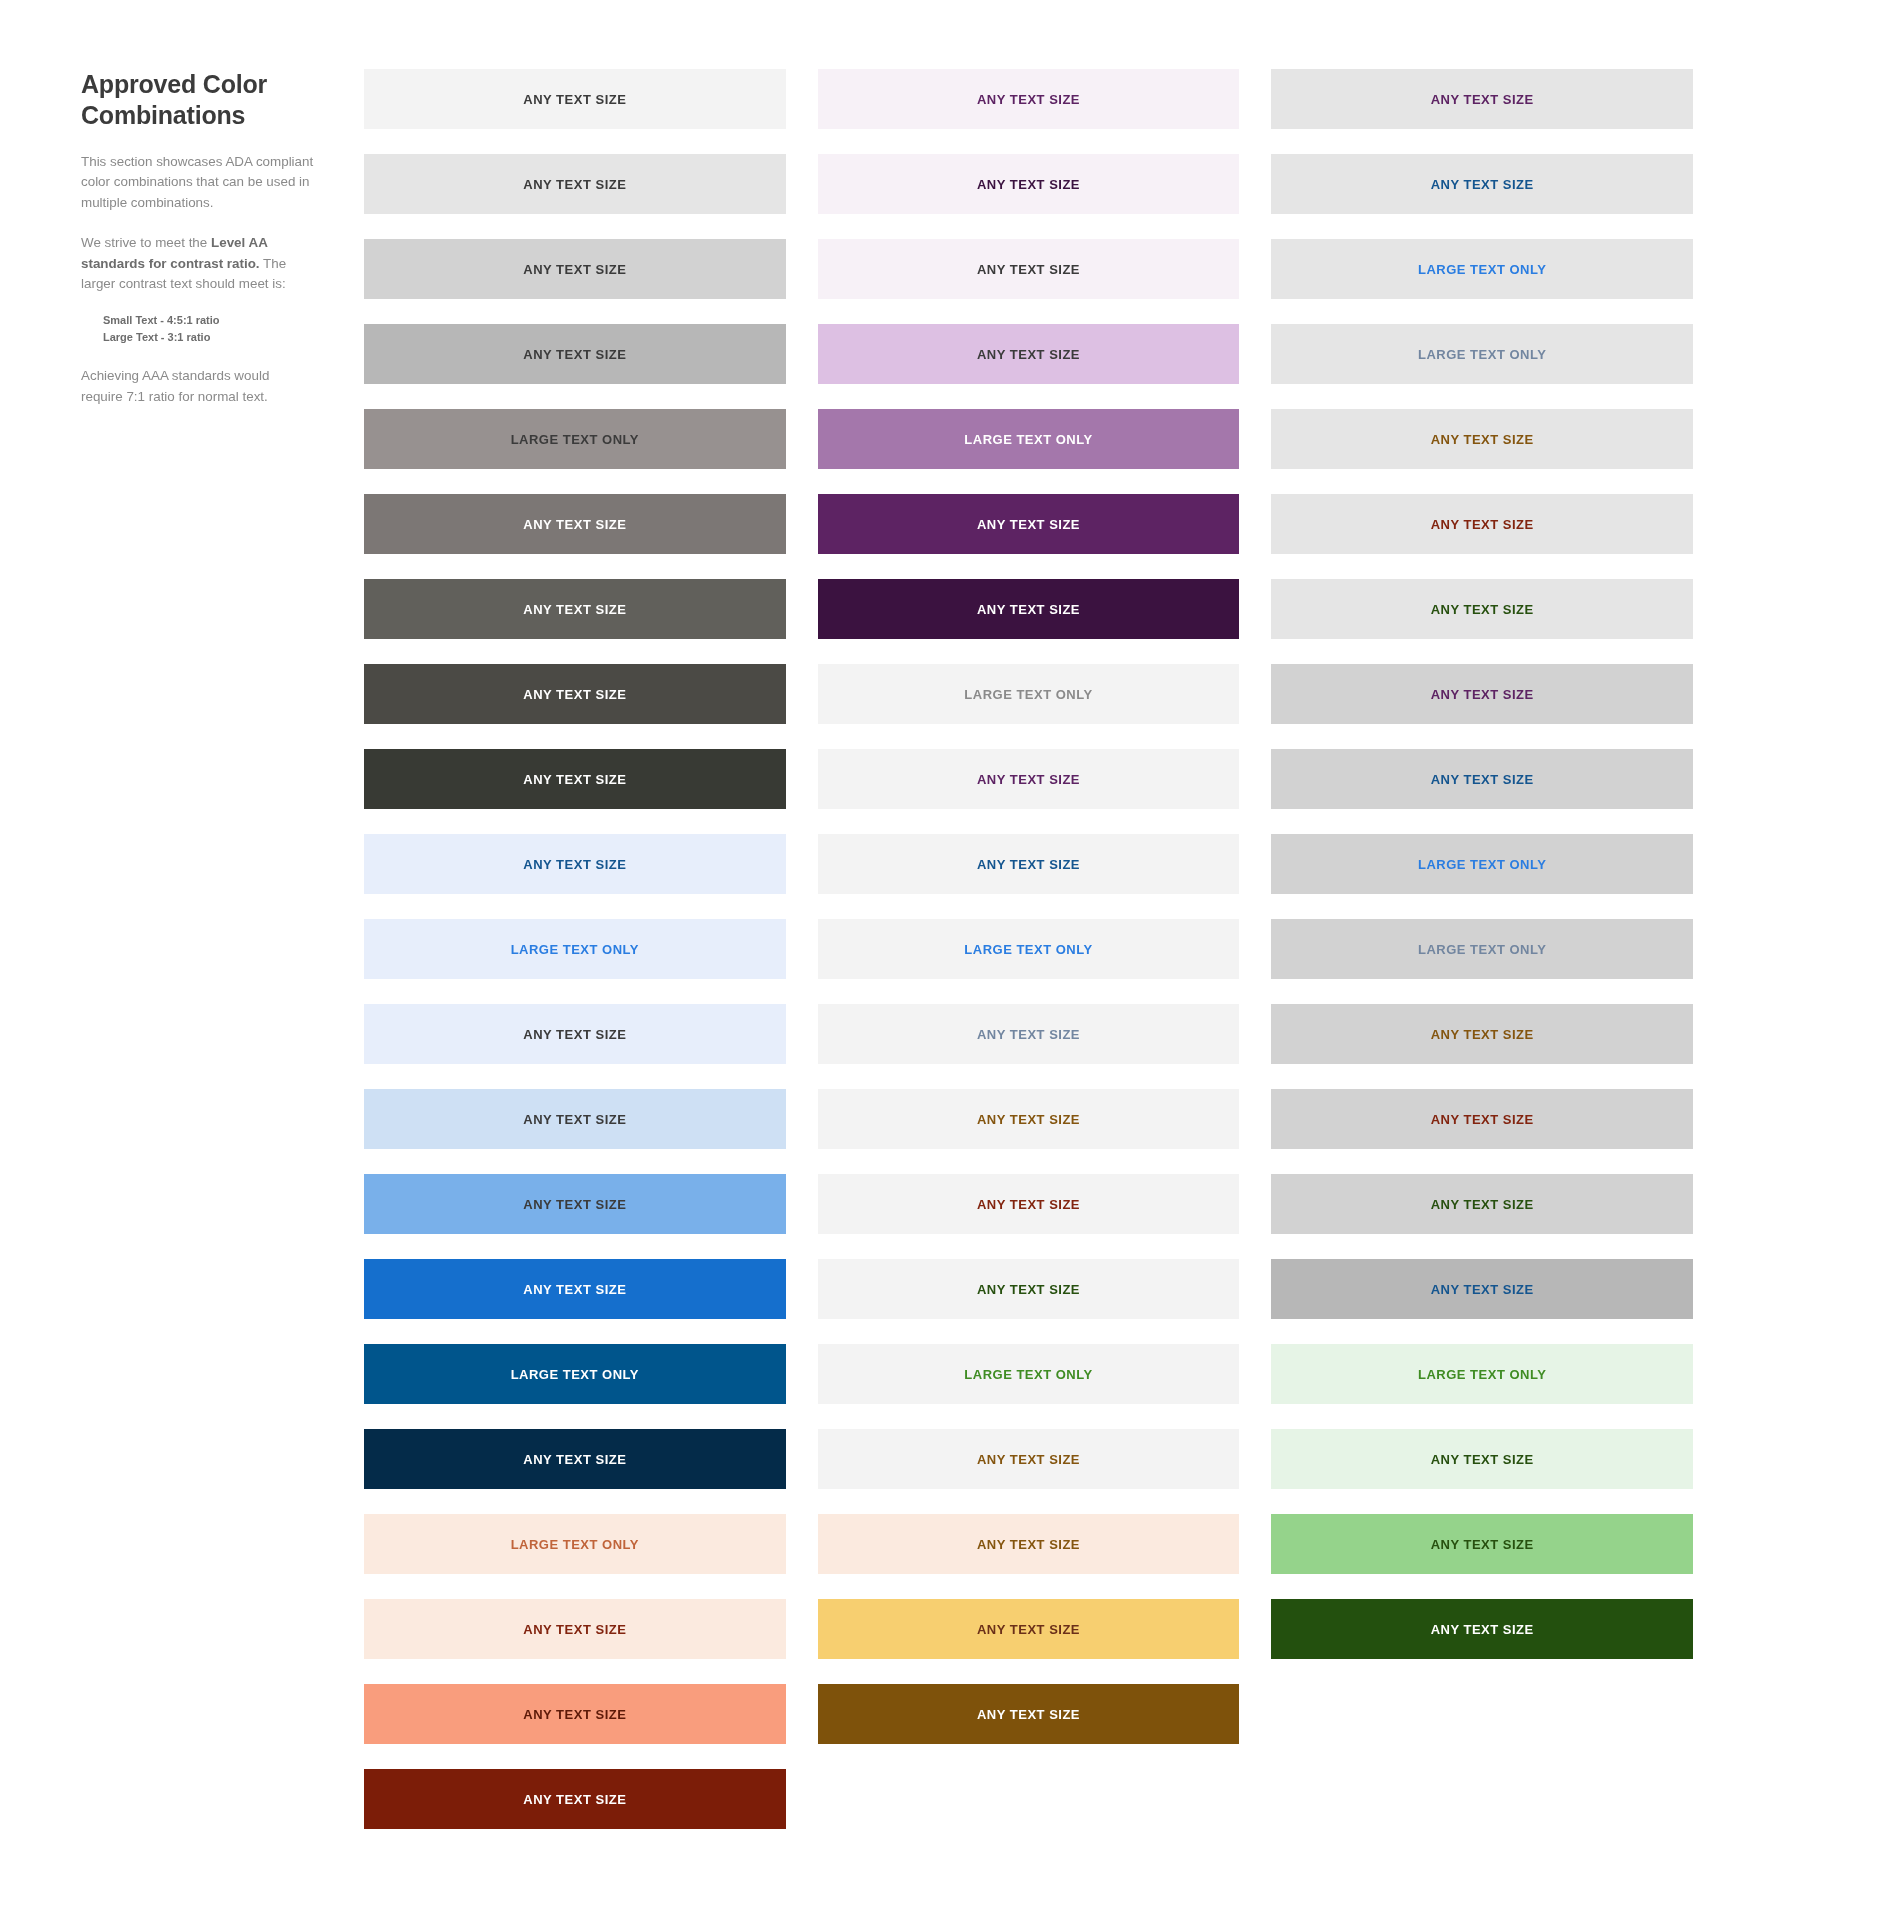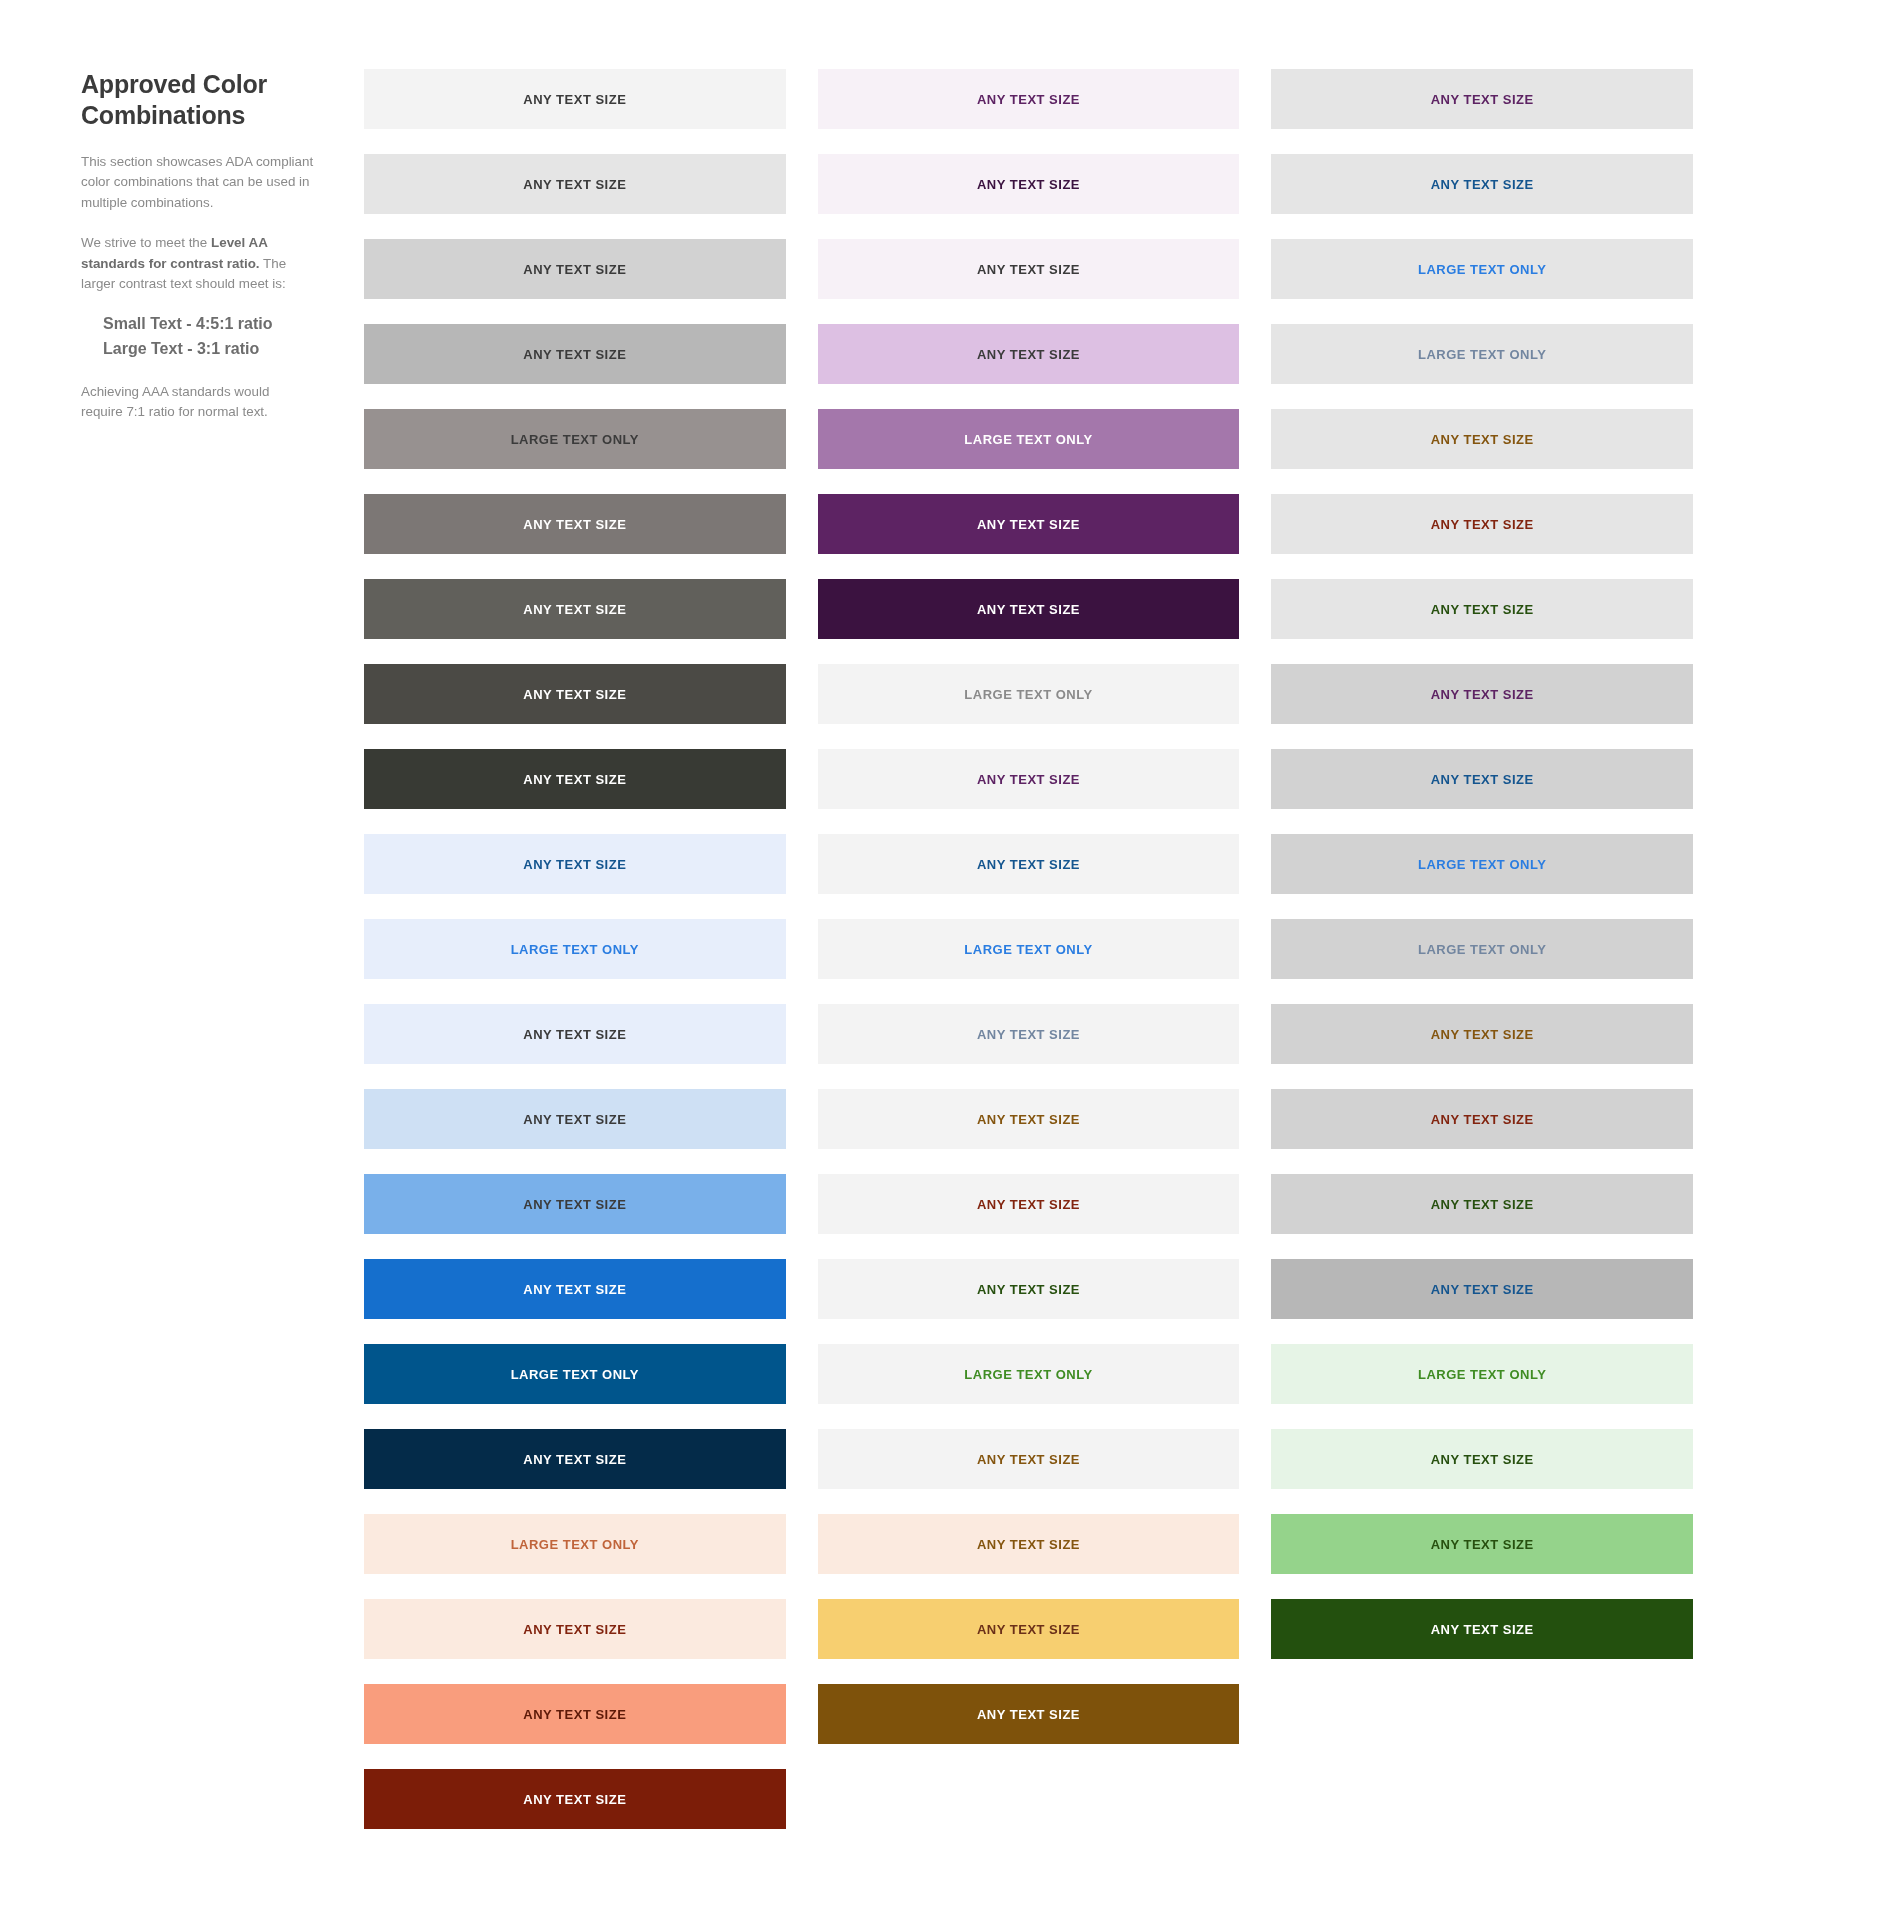--- a/index.html
+++ b/index.html
@@ -37,34 +37,33 @@
   .sidebar p {
     font-size: 13.4px;
     line-height: 1.52;
     color: #8a8a8a;
     margin-bottom: 20px;
   }
   .sidebar p.tight { margin-bottom: 18px; }
   .sidebar strong { color: #6d6d6d; font-weight: 700; }
   .ratio-list {
     margin: 2px 0 0 22px;
-    font-size: 16px;
+    font-size: 11px;
     line-height: 1.55;
     color: #6d6d6d;
     font-weight: 700;
   }
   .ratio-list div { white-space: nowrap; }
 
   
   .grid {
     flex: 1 1 auto;
     display: flex;
     gap: 32px;
     padding: 69px 208px 40px 0;
-    justify-content: flex-end;
   }
   .col {
     flex: 1 1 0;
     display: flex;
     flex-direction: column;
     gap: 25px;
     min-width: 0;
   }
   .swatch {
     height: 60px;

